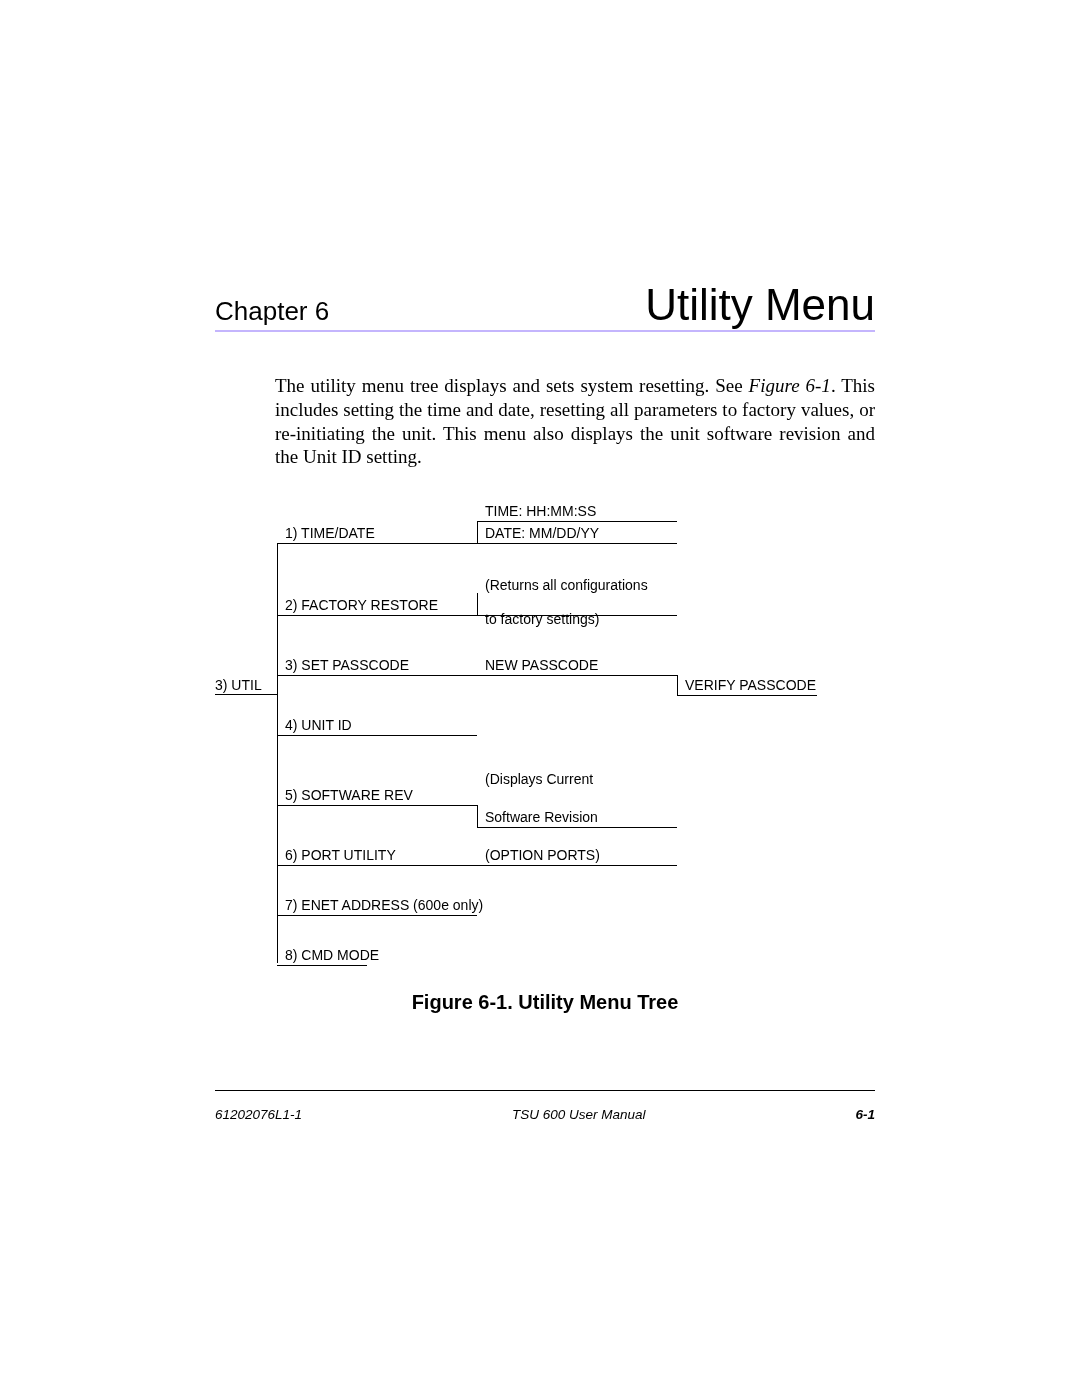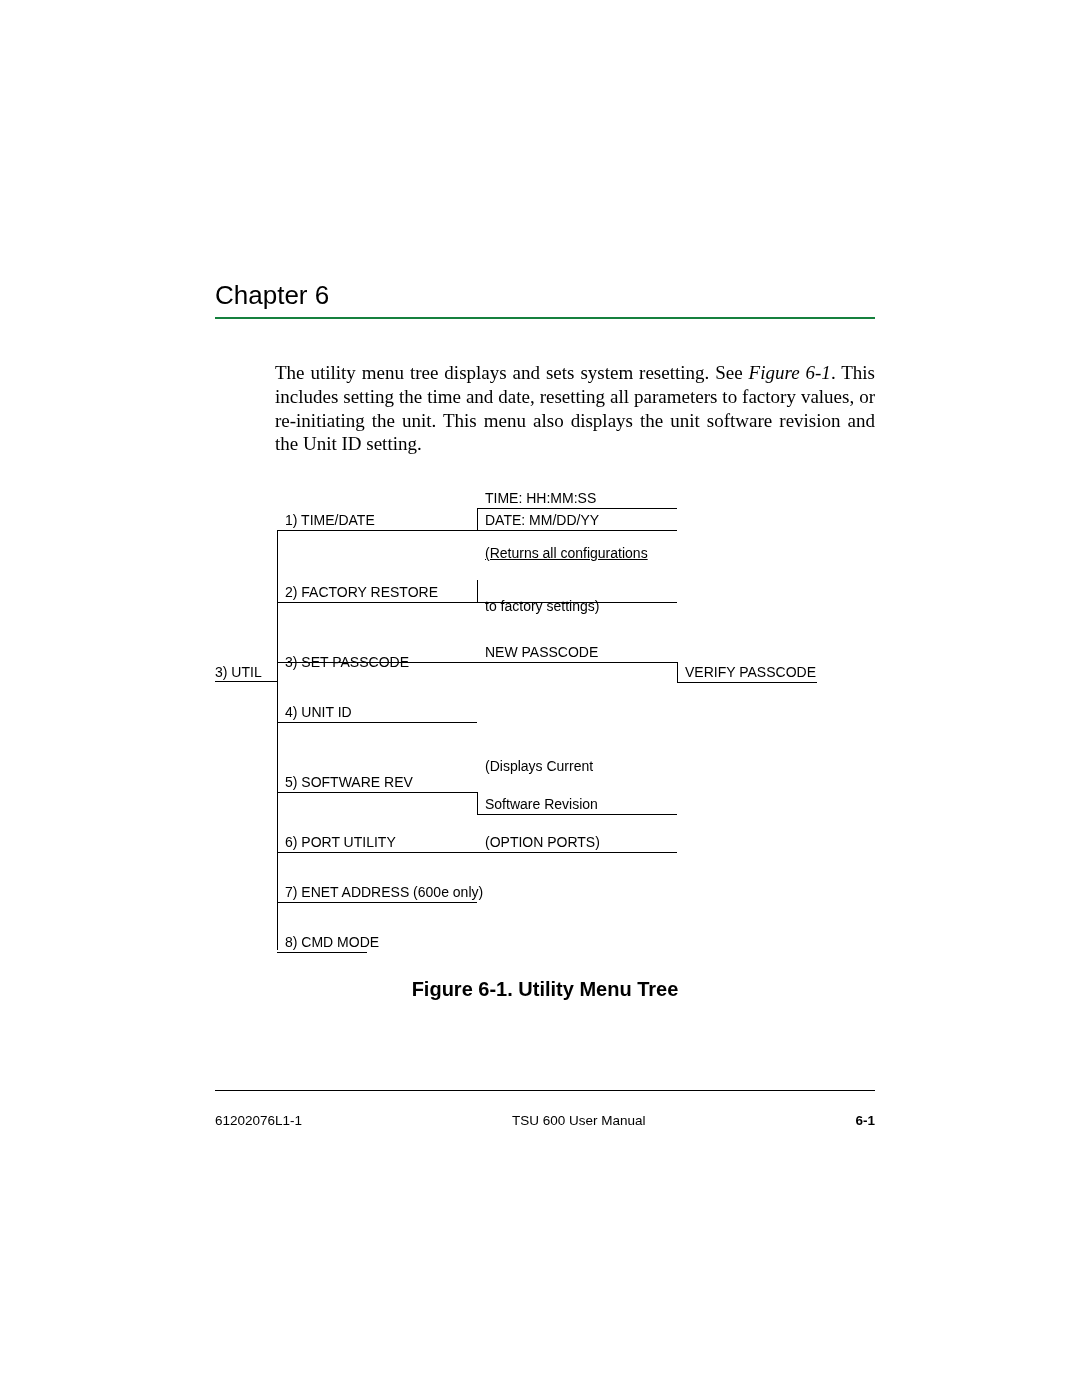--- a/index.html
+++ b/index.html
@@ -15,22 +15,21 @@
   .page {
     position: absolute;
     left: 215px;
     top: 280px;
     width: 660px;
   }
   .header-row {
     display: flex;
     justify-content: space-between;
     align-items: baseline;
-    border-bottom: 2px solid #15803d;
-    padding-bottom: 6px;
+    border-bottom: 2px solid #c4b5fd;
     margin-bottom: 42px;
   }
   .chapter {
     font-family: "Lucida Sans", "Segoe UI", Arial, sans-serif;
     font-size: 26px;
     font-weight: 300;
   }
   .title {
     font-family: "Lucida Sans", "Segoe UI", Arial, sans-serif;
     font-size: 44px;
@@ -75,59 +74,61 @@
     font-size: 20px;
     font-weight: bold;
     margin-top: 22px;
   }
   .footer {
     position: absolute;
     left: 215px;
     width: 660px;
     top: 1090px;
     border-top: 1px solid #000;
-    padding-top: 22px;
+    padding-top: 16px;
     display: flex;
     justify-content: space-between;
     font-family: "Lucida Sans", "Segoe UI", Arial, sans-serif;
     font-size: 13.5px;
+    font-style: italic;
   }
   .footer .pg {
     font-weight: bold;
   }
 </style>
 </head>
 <body>
 
 <div class="page">
 
   <div class="header-row">
     <span class="chapter">Chapter 6</span>
+    <span class="title">Utility Menu</span>
   </div>
 
   <div class="body-text">
     <span>The utility menu tree displays and sets system resetting. See </span><span class="fig-ref">Figure 6-1</span><span>. This includes setting the time and date, resetting all parameters to factory values, or  re-initiating the unit.  This menu also displays the unit software revision and the Unit ID setting.</span>
   </div>
 
   <div class="tree-wrap">
 
     <span class="lbl" style="left:0px; top:178px;">3) UTIL</span>
 
     <span class="lbl" style="left:70px; top:26px;">1) TIME/DATE</span>
     <span class="lbl" style="left:70px; top:98px;">2) FACTORY RESTORE</span>
-    <span class="lbl" style="left:70px; top:168px;">3) SET PASSCODE</span>
+    <span class="lbl" style="left:70px; top:158px;">3) SET PASSCODE</span>
     <span class="lbl" style="left:70px; top:218px;">4) UNIT ID</span>
     <span class="lbl" style="left:70px; top:288px;">5) SOFTWARE REV</span>
     <span class="lbl" style="left:70px; top:348px;">6) PORT UTILITY</span>
     <span class="lbl" style="left:70px; top:398px;">7)  ENET ADDRESS (600e only)</span>
     <span class="lbl" style="left:70px; top:448px;">8)  CMD MODE</span>
 
     <span class="lbl" style="left:270px; top:4px;">TIME: HH:MM:SS</span>
     <span class="lbl" style="left:270px; top:26px;">DATE: MM/DD/YY</span>
-    <span class="lbl" style="left:270px; top:59px;text-decoration:underline;">(Returns all configurations</span>
+    <span class="lbl" style="left:270px; top:78px;">(Returns all configurations</span>
     <span class="lbl" style="left:270px; top:112px;">to factory settings)</span>
     <span class="lbl" style="left:270px; top:158px;">NEW PASSCODE</span>
     <span class="lbl" style="left:270px; top:272px;">(Displays Current</span>
     <span class="lbl" style="left:270px; top:310px;">Software Revision</span>
     <span class="lbl" style="left:270px; top:348px;">(OPTION PORTS)</span>
 
     <span class="lbl" style="left:470px; top:178px;">VERIFY PASSCODE</span>
 
     <div class="vline" style="left:55px; top:195px; height:1px;"></div>
 

